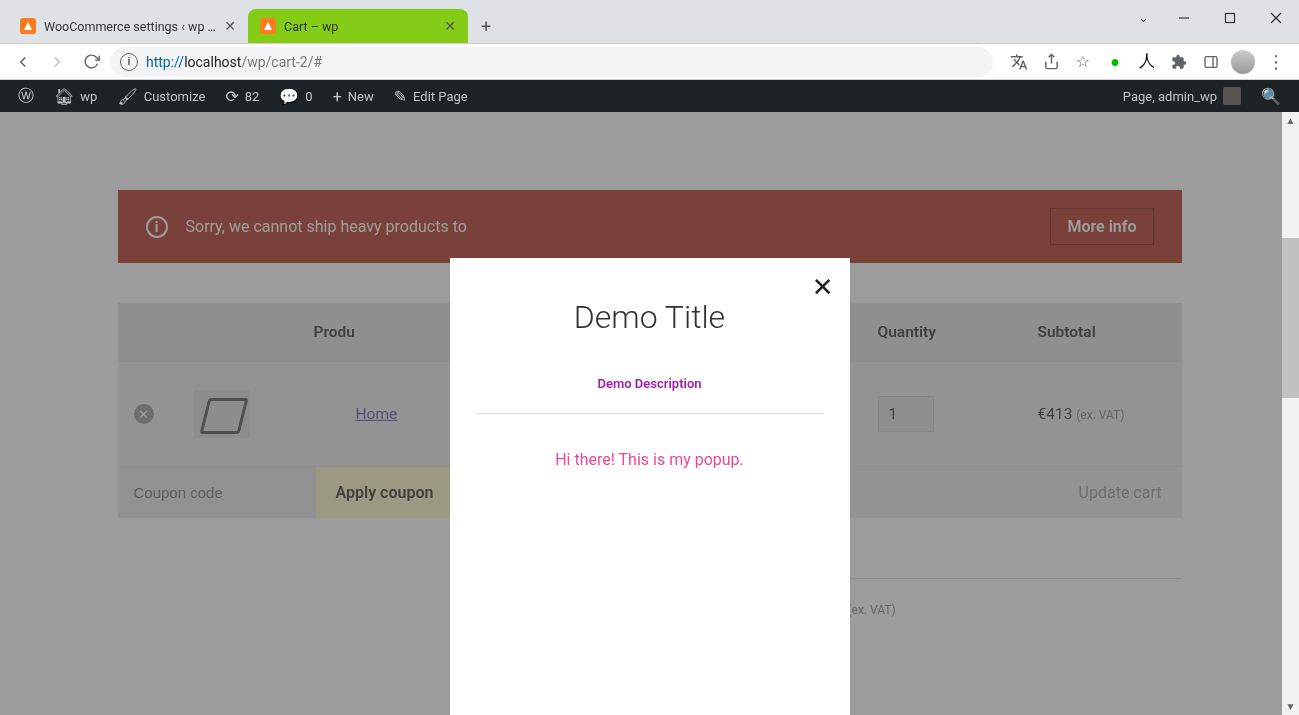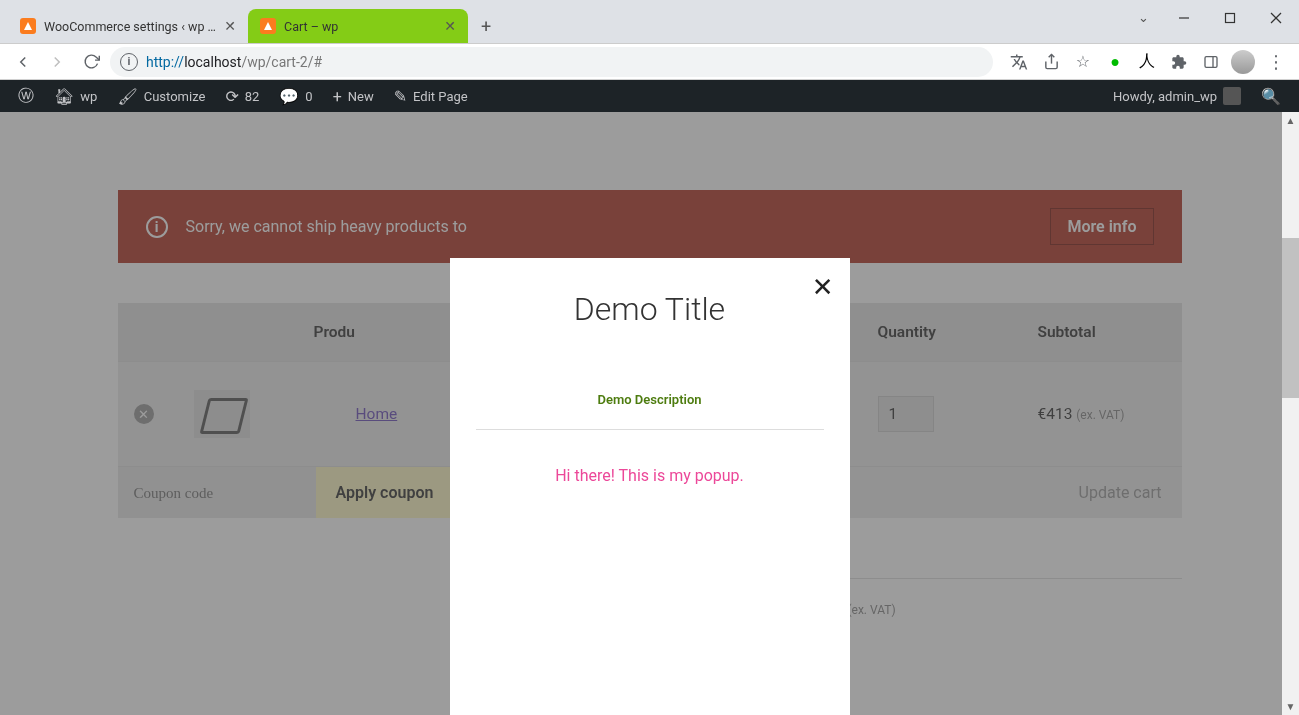--- a/index.html
+++ b/index.html
@@ -54,34 +54,34 @@
   table.cart td{ padding:28px 16px; background:#ececec; border-top:1px solid #ddd;}
   .remove{ width:20px;height:20px;border-radius:50%;background:#999;color:#fff;display:flex;align-items:center;justify-content:center;font-size:13px;}
   .thumb{ width:56px; height:48px; background:#ddd; position:relative;}
   .thumb::before{content:"";position:absolute;left:10px;top:8px;width:34px;height:30px;border:3px solid #555;border-radius:3px;transform:skewX(-14deg);}
   .plink{ color:#6b4fbb; text-decoration:underline;margin-left:42px;}
   .qty{ width:56px;height:36px; background:#e0e0e0; border:1px solid #ccc; display:flex;align-items:center; padding:0 10px;}
   .vat{ font-size:12px; color:#888;}
 
   .cart-actions{ display:flex; background:#e2e2e2; border-top:1px solid #ddd;}
   .coupon{ flex:0 0 198px; padding:16px; background:#e7e7e7;}
-  .coupon input{ width:100%; border:none; background:transparent; font-size:15px; color:#666;font-family:Liberation Serif, serif;}
+  .coupon input{ width:100%; border:none; background:transparent; font-size:15px; color:#666;}
   .apply{ padding:16px 20px; font-weight:600; color:#333; background:#fef9c3;}
   .spacer{ flex:1; background:#ececec;}
   .update{ padding:16px 20px; color:#999; background:#ececec;}
 
   .totals{ width:560px; margin-left:auto; margin-top:60px; border-collapse:collapse;}
   .totals td{ padding:20px 16px; border-top:1px solid #ddd; font-size:16px;}
   .totals .label{ font-weight:600; background:#f6f6f6; width:170px;}
 
   
   .overlay{ position:absolute; inset:0; background:rgba(74,74,74,.55);}
   .popup{ position:absolute; left:50%; top:146px; transform:translateX(-50%); width:400px; height:500px; background:#fff; padding:32px 26px;}
-  .popup h1{ font-weight:300; font-size:32px; text-align:center; color:#333; }
-  .popup .desc{ text-align:center; font-size:13px; font-weight:600; color:#4d7c0f; margin-top:64px;}
+  .popup h1{ font-weight:300; font-size:32px; text-align:center; color:#333; margin-top:8px;}
+  .popup .desc{ text-align:center; font-size:13px; font-weight:600; color:#a21caf; margin-top:40px;}
   .popup hr{ margin:22px 0 36px 0; border:none; border-top:1px solid #ddd;}
   .popup .body{ text-align:center; font-size:16px; color:#ec4899;}
   .popup .close{ position:absolute; top:14px; right:16px; font-size:26px; font-weight:400; color:#222; cursor:pointer;}
 
   .vscroll{ position:absolute; right:0; top:112px; bottom:0; width:17px; background:#f1f1f1;}
   .vthumb{ position:absolute; top:126px; width:17px; height:160px; background:#c1c1c1;}
   .vscroll .arr{position:absolute;left:0;width:17px;height:17px;display:flex;align-items:center;justify-content:center;color:#666;font-size:10px;}
 </style>
 </head>
 <body>
@@ -203,21 +203,21 @@
         <span class="ico">+</span>
         <span>New</span>
       </div>
     <div class="ab-item">
         <span class="ico">✎</span>
         <span>Edit Page</span>
       </div>
   </div>
   <div class="ab-right">
     <div class="ab-item">
-        <span>Howdy, admin_wp</span>
+        <span>Page, admin_wp</span>
         <span class="ab-avatar"></span>
       </div>
     <div class="ab-item">
         <span class="ico">🔍</span>
       </div>
   </div>
 </div>
 
 <div class="viewport">
   <div class="page">

